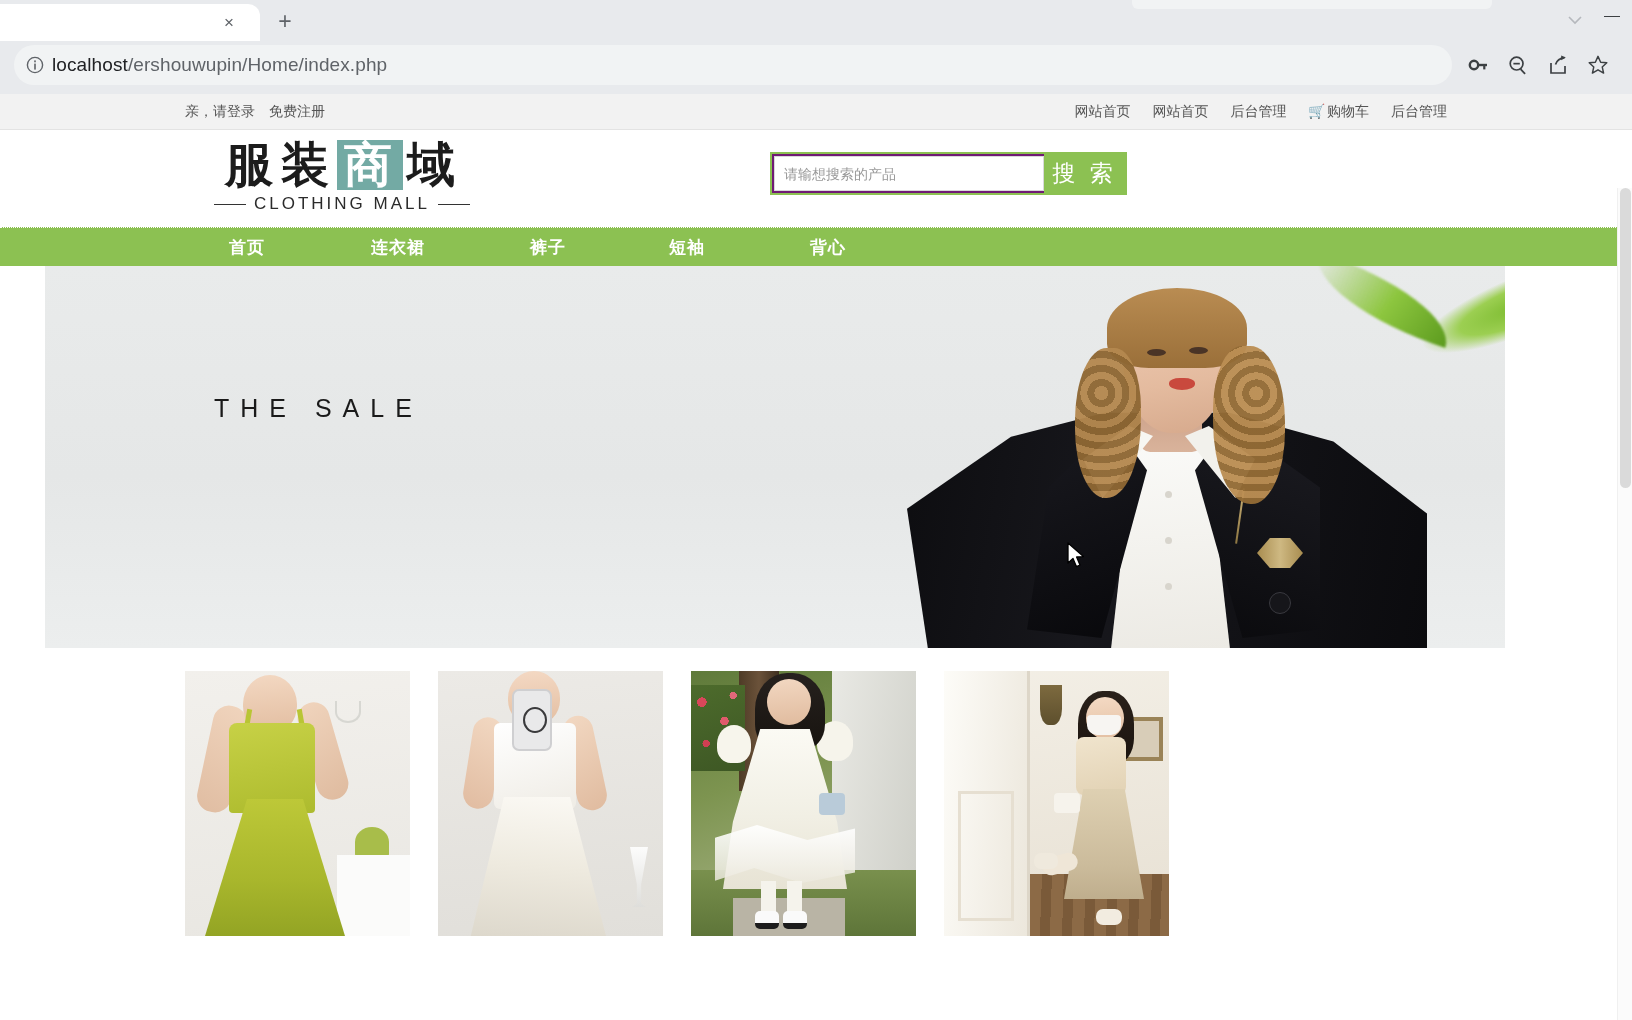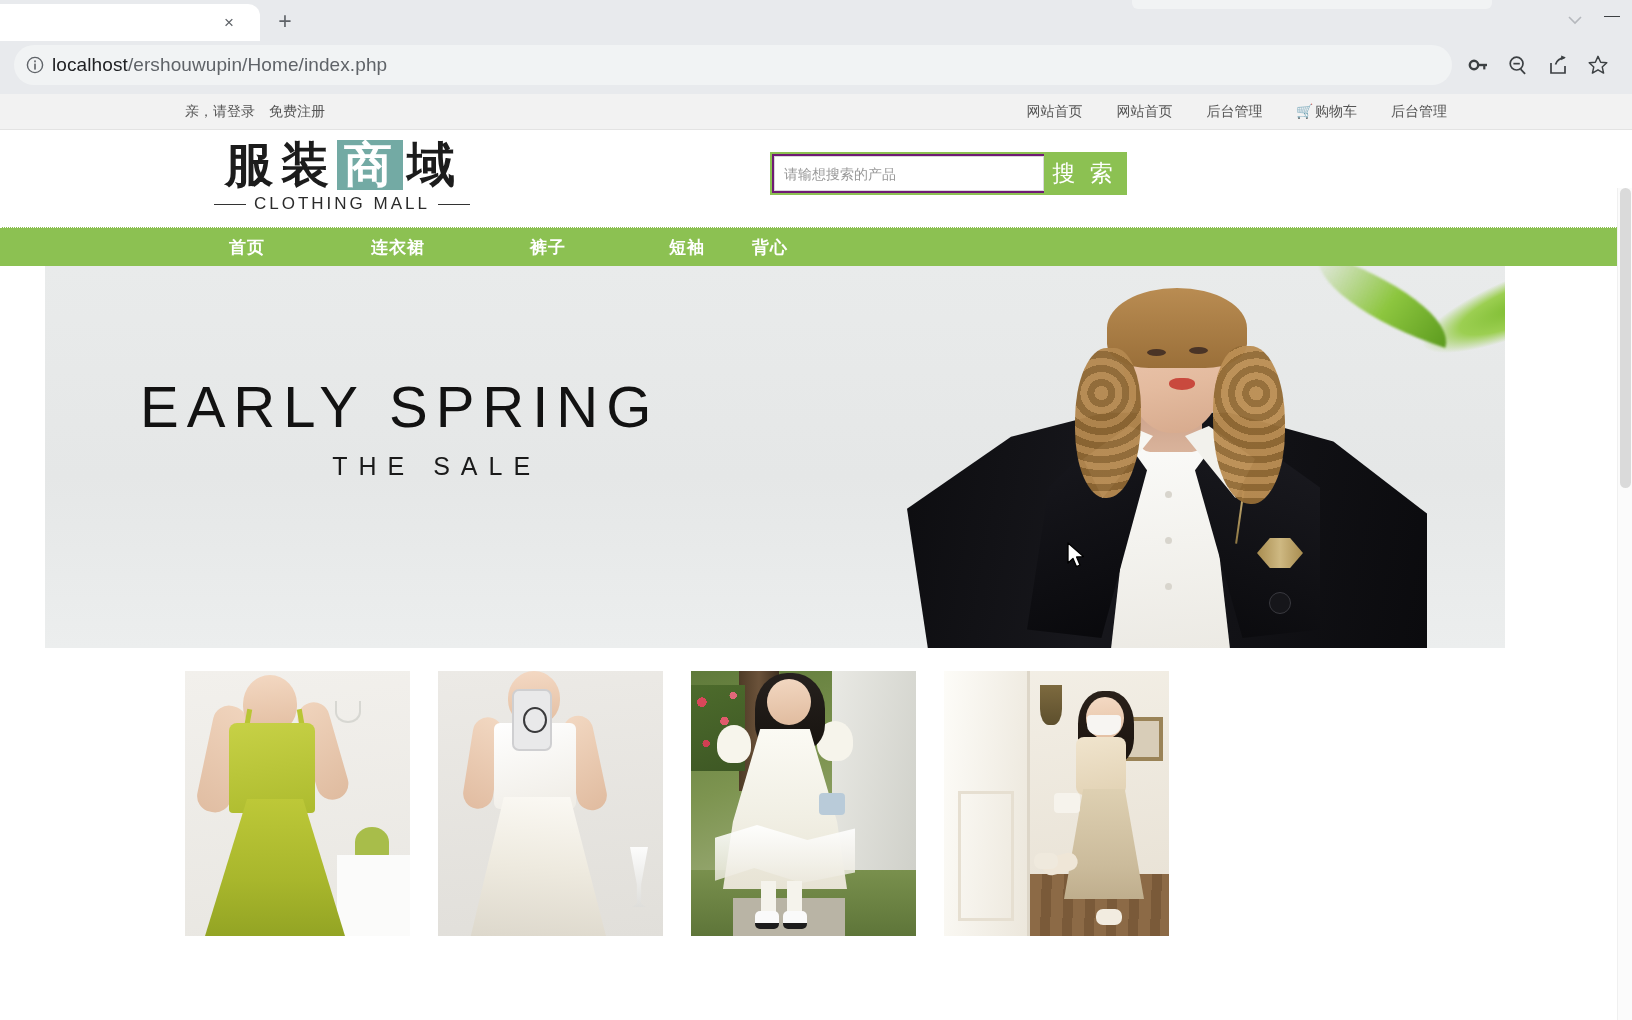--- a/index.html
+++ b/index.html
@@ -103,21 +103,21 @@
     height: 36px; background: #f2f2f2;
     border-bottom: 1px solid #e3e3e3;
     position: relative;
   }
   .topbar-inner {
     width: 1262px; margin: 0 auto; height: 100%;
     display: flex; align-items: center; justify-content: space-between;
     font-size: 14px; color: #555;
   }
   .topbar-left { display: flex; align-items: center; gap: 14px; }
-  .topbar-right { display: flex; align-items: flex-end; gap: 34px; }
+  .topbar-right { display: flex; align-items: flex-end; gap: 22px; }
   .topbar a { color: #555; text-decoration: none; white-space: nowrap; }
   .cart-glyph { color: #e8501a; font-size: 14px; margin-right: 1px; }
 
   .header {
     height: 97px; background: #ffffff;
     display: flex; align-items: center;
     position: relative;
   }
   .header-inner {
     width: 1262px; margin: 0 auto; height: 100%;
@@ -176,21 +176,21 @@
   }
   .nav-item {
     color: #ffffff; font-size: 17px; font-weight: bold;
     text-decoration: none; white-space: nowrap;
     letter-spacing: 1px;
   }
   .nav-item:nth-child(1) { margin-left: 44px; }
   .nav-item:nth-child(2) { margin-left: 106px; }
   .nav-item:nth-child(3) { margin-left: 105px; }
   .nav-item:nth-child(4) { margin-left: 103px; }
-  .nav-item:nth-child(5) { margin-left: 47px; }
+  .nav-item:nth-child(5) { margin-left: 105px; }
 
   
   .banner {
     position: relative;
     width: 1460px; height: 382px;
     margin: 0 0 0 45px;
     background: linear-gradient(180deg,#e9ebeb 0%,#e5e7e7 55%,#eceeee 100%);
     overflow: hidden;
   }
   .banner-leaf {
@@ -738,21 +738,20 @@
       <div class="m-face"></div>
       <div class="m-hair-top"></div>
       <div class="m-curl-l"></div>
       <div class="m-curl-r"></div>
       <div class="m-eye-l"></div>
       <div class="m-eye-r"></div>
       <div class="m-lip"></div>
     </div>
 
     <div class="banner-text">
-      <div class="banner-h1">EARLY SPRING</div>
       <div class="banner-h2">THE   SALE</div>
     </div>
   </div>
 
   <div class="products">
 
     <div class="product-card">
       <div class="pimg p1">
         <div class="glass"></div>
         <div class="greenobj"></div>

